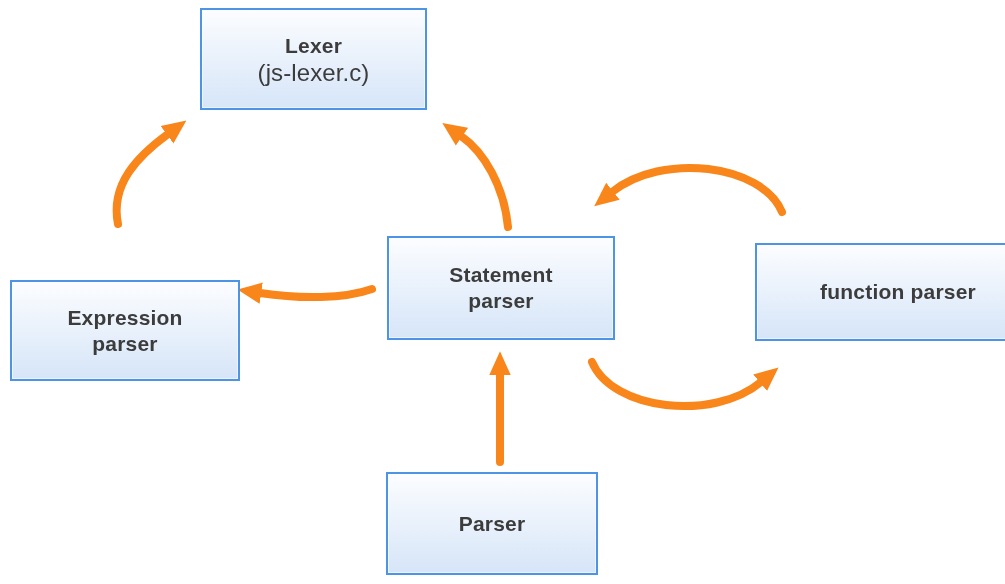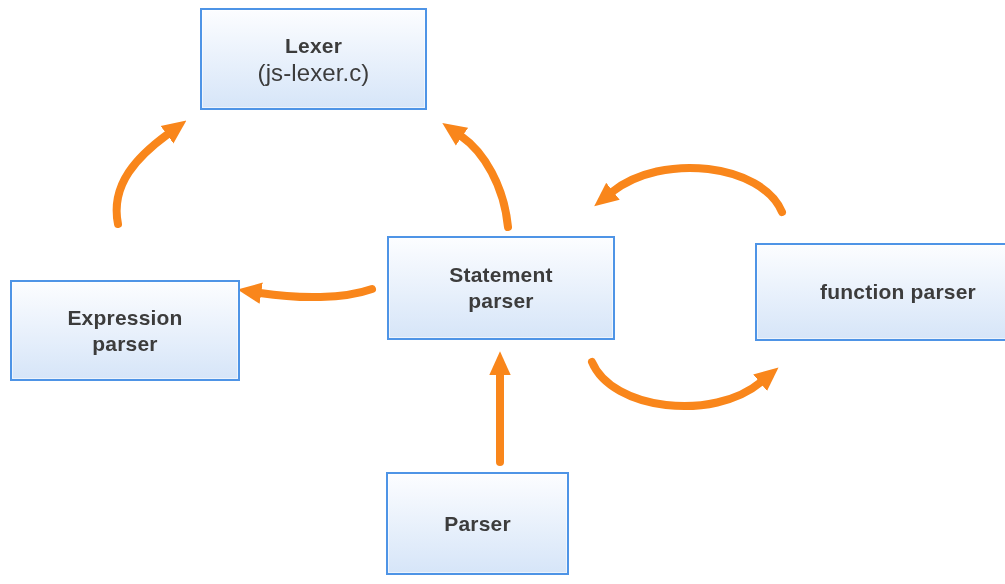--- a/index.html
+++ b/index.html
@@ -58,21 +58,21 @@
     font-size: 24px;
     font-weight: 400;
     line-height: 27px;
     letter-spacing: 0.1px;
   }
   
   .node--lexer            { left: 200px; top: 8px;   width: 227px; height: 102px; }
   .node--expression       { left: 10px;  top: 244px; width: 230px; height: 101px; margin-top: 36px; }
   .node--statement        { left: 387px; top: 236px; width: 228px; height: 104px; }
   .node--function         { left: 755px; top: 243px; width: 286px; height: 98px;  }
-  .node--parser           { left: 386px; top: 472px; width: 183px; height: 103px; }
+  .node--parser           { left: 386px; top: 472px; width: 212px; height: 103px; }
 </style>
 </head>
 <body>
 
 <div class="canvas">
 
   <svg class="edges-layer" width="1005" height="584" viewBox="0 0 1005 584" xmlns="http://www.w3.org/2000/svg">
     <defs>
       <marker id="arrowhead" viewBox="0 0 10 10" refX="0.5" refY="5" markerWidth="24" markerHeight="24" orient="auto" markerUnits="userSpaceOnUse">
         <path class="arrowhead-shape" d="M 0 0.5 L 10 5 L 0 9.5 z"></path>

